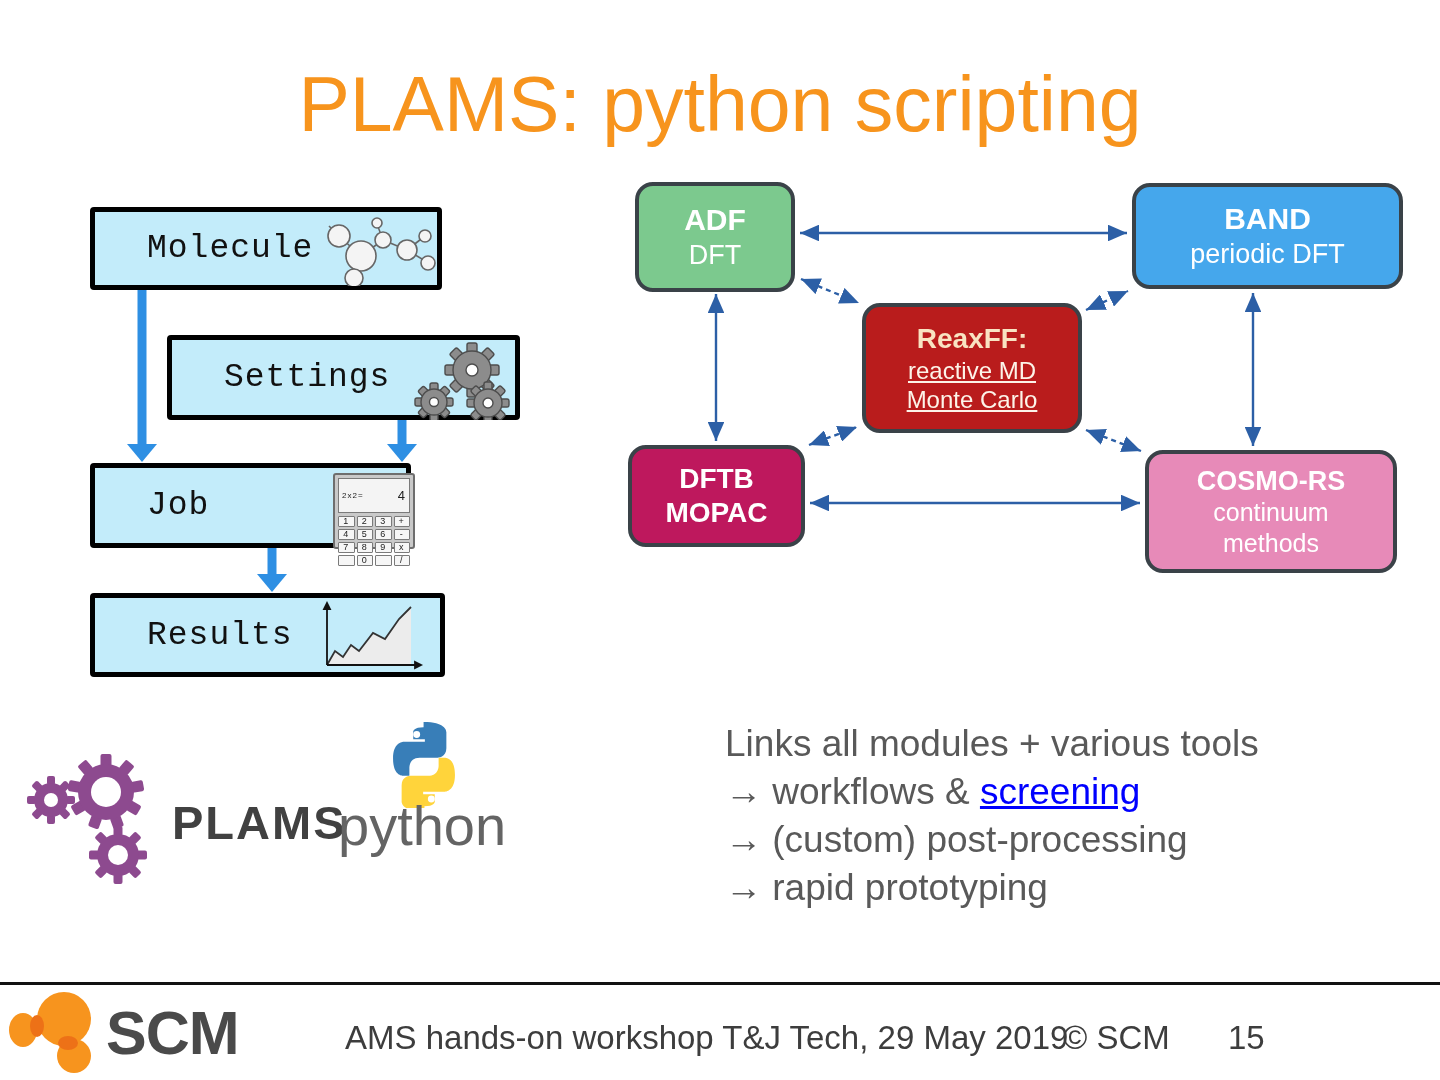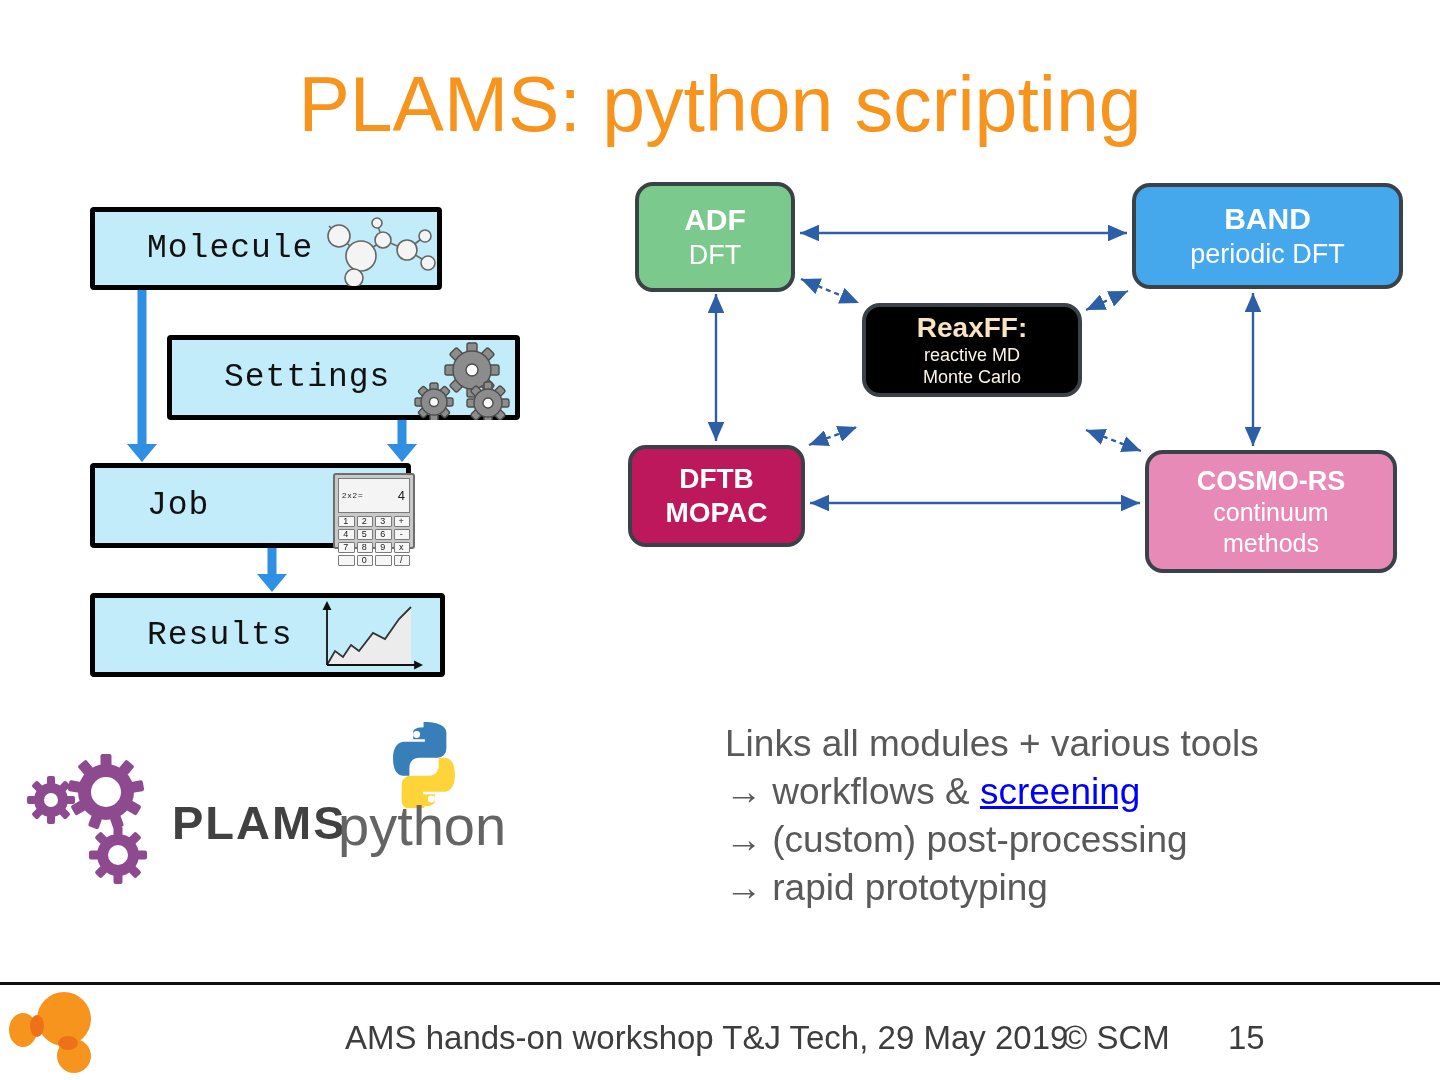--- a/index.html
+++ b/index.html
@@ -47,23 +47,23 @@
   .module-arrows{position:absolute;left:600px;top:160px;width:820px;height:450px;}
   .mod-box{
     position:absolute;border:4px solid #3A4248;border-radius:18px;box-sizing:border-box;
     display:flex;flex-direction:column;justify-content:center;align-items:center;
     color:#ffffff;text-align:center;line-height:1.22;
   }
   .mod-title{font-weight:700;font-size:30px;}
   .mod-sub{font-size:27px;}
   .mb-adf{left:635px;top:182px;width:160px;height:110px;background:#7CC98E;}
   .mb-band{left:1132px;top:183px;width:271px;height:106px;background:#45A7EC;}
-  .mb-reaxff{left:862px;top:303px;width:220px;height:94px;background:#000000;}
+  .mb-reaxff{left:862px;top:303px;width:220px;height:130px;background:#b91c1c;}
   .mb-reaxff .mod-title{color:#F9E3C2;font-size:28px;}
-  .mb-reaxff .mod-sub{color:#FDF4E9;font-size:18px;}
+  .mb-reaxff .mod-sub{color:#FDF4E9;font-size:24px;text-decoration:underline;}
   .mb-dftb{left:628px;top:445px;width:177px;height:102px;background:#be185d;}
   .mb-dftb .mod-sub{font-weight:700;font-size:28px;}
   .mb-dftb .mod-title{font-size:28px;}
   .mb-cosmo{left:1145px;top:450px;width:252px;height:123px;background:#E78AB8;}
   .mb-cosmo .mod-title{font-size:27px;}
   .mb-cosmo .mod-sub{font-size:25px;}
   
   .plams-gears{position:absolute;left:22px;top:748px;}
   .plams-word{
     position:absolute;left:172px;top:795px;font-size:47px;font-weight:700;
@@ -338,17 +338,18 @@
   </div>
 
   <div class="footer-line"></div>
   <svg class="scm-blobs" width="100" height="92" viewBox="0 0 100 92">
     <ellipse cx="17" cy="42" rx="14" ry="17" fill="#F7941E"></ellipse>
     <circle cx="58" cy="31" r="27" fill="#F7941E"></circle>
     <circle cx="68" cy="68" r="17" fill="#F7941E"></circle>
     <ellipse cx="31" cy="38" rx="7" ry="11" fill="#ED7117"></ellipse>
     <ellipse cx="62" cy="55" rx="10" ry="7" fill="#ED7117"></ellipse>
   </svg>
+  <div class="scm-word">SCM</div>
   <div class="ft ft-workshop">AMS hands-on workshop T&amp;J Tech, 29 May 2019</div>
   <div class="ft ft-copy">© SCM</div>
   <div class="ft ft-page">15</div>
 
 </div>
 
 </body></html>

